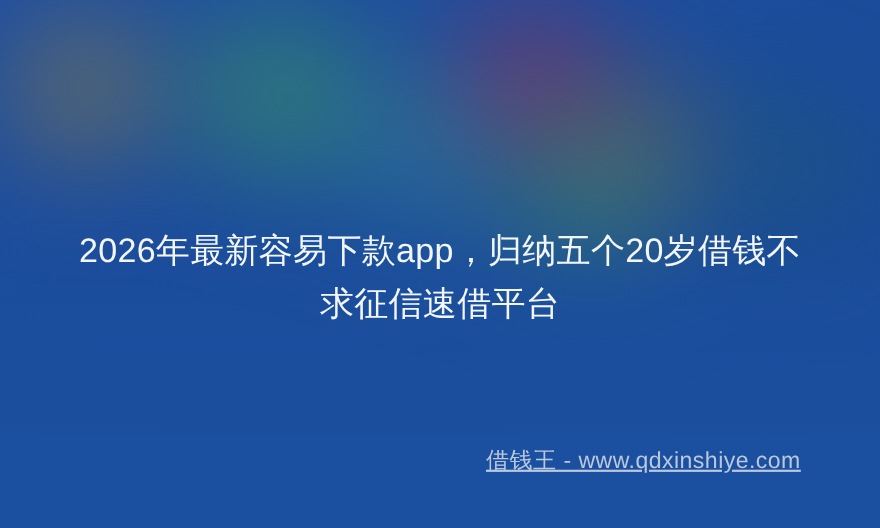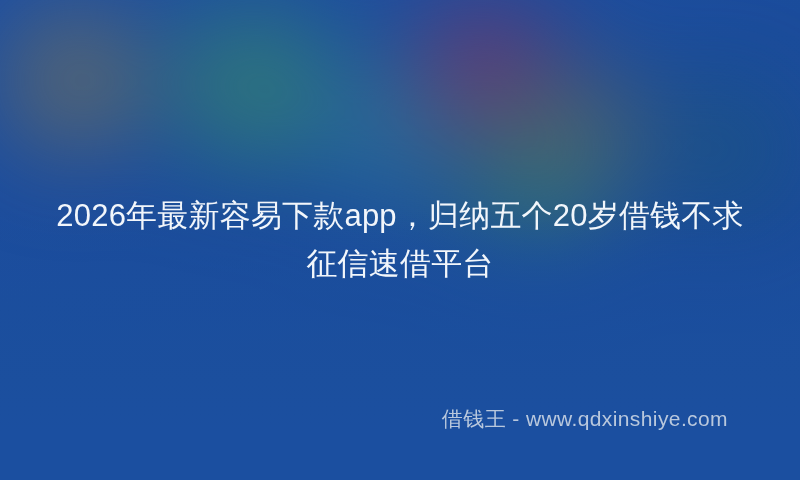--- a/index.html
+++ b/index.html
@@ -137,41 +137,42 @@
                 #1b4fa0 82%,
                 #1b4fa0 100%);
   }
 
   
   .headline {
     position: absolute;
     left: 50px;
     right: 50px;
     top: 192px;
-    margin: 0;
+    margin: 12px;
     text-align: center;
     color: #f2f6fb;
     font-size: 31px;
     font-weight: 400;
     line-height: 48px;
     letter-spacing: 0.2px;
     white-space: pre-line;
   }
 
   
   .watermark {
     position: absolute;
     right: 72px;
     top: 405px;
     color: #b9c8dd;
     font-size: 21px;
     font-weight: 400;
     line-height: 28px;
     letter-spacing: 0.4px;
     white-space: nowrap;
+    text-decoration: underline;
   }
 </style>
 </head>
 <body>
 
 <div id="banner">
 
   <div class="bg-base"></div>
 
   <div class="blob-layer">

